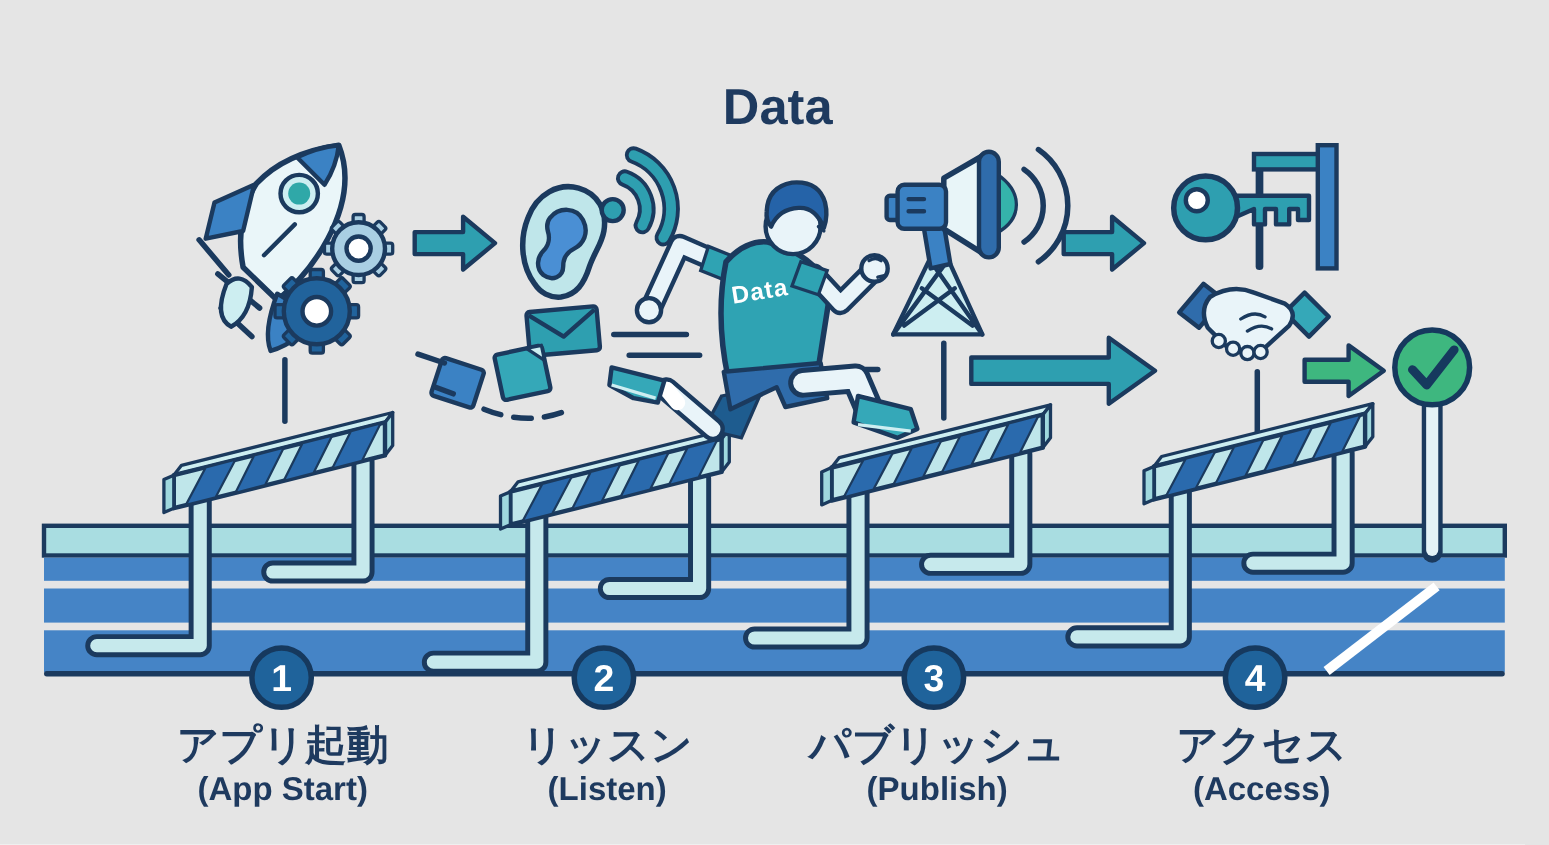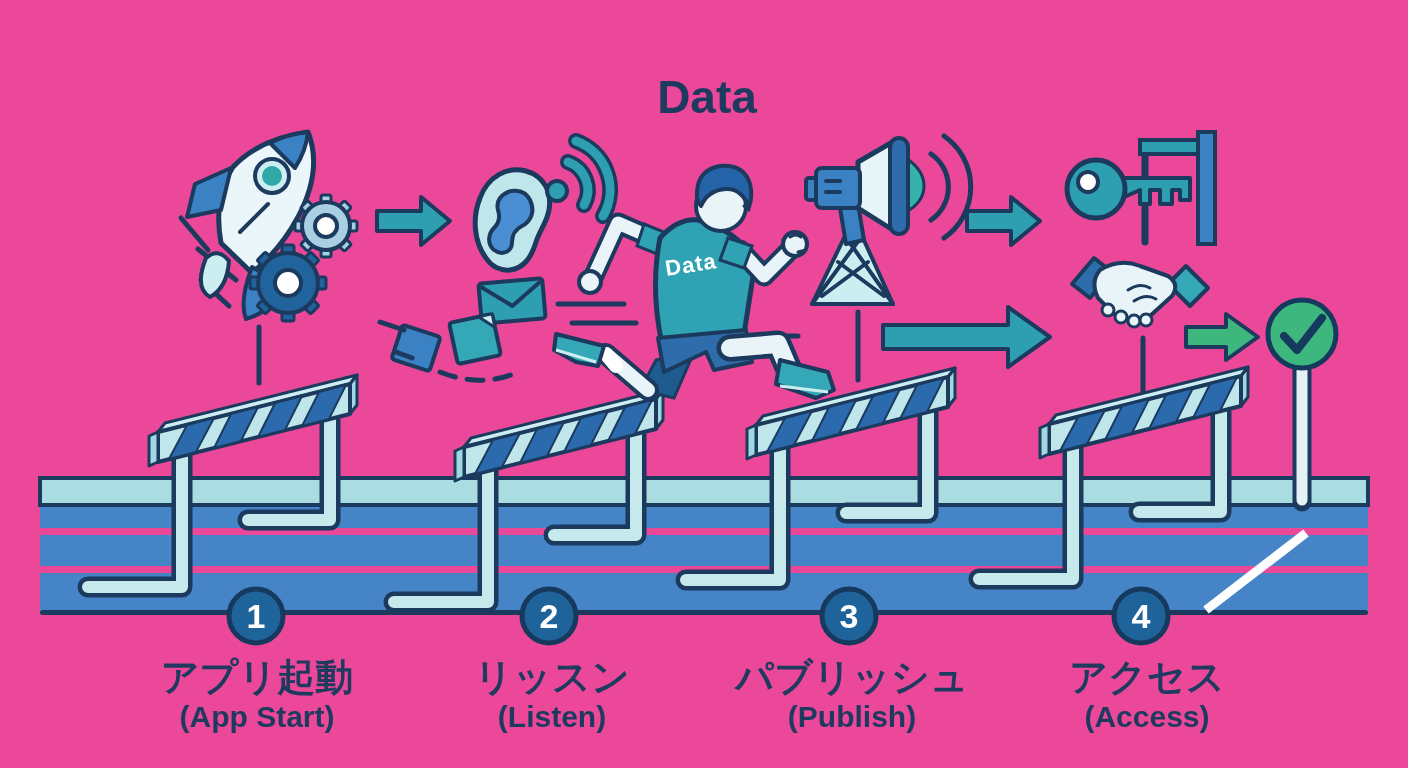--- a/index.html
+++ b/index.html
@@ -1,16 +1,16 @@
 <!DOCTYPE html>
 <html><head>
 <meta charset="utf-8">
 <style>
   html,body{margin:0;padding:0;background:#ffffff;}
-  .stage-wrap{position:relative;width:1408px;height:768px;background:#ec4899;overflow:hidden;
+  .stage-wrap{position:relative;width:1408px;height:768px;background:#e5e5e5;overflow:hidden;
     font-family:"Liberation Sans", sans-serif;}
   svg text{font-family:"Liberation Sans", sans-serif;}
   .title-text{font-size:46px;font-weight:bold;fill:#1e3a5f;}
   .ja-label{font-size:38px;font-weight:bold;fill:#1e3a5f;}
   .en-label{font-size:30px;font-weight:600;fill:#1e3a5f;}
   .badge-num{font-size:34px;font-weight:bold;fill:#ffffff;}
   .shirt-text{font-size:22px;font-weight:bold;fill:#ffffff;letter-spacing:1px;}
 </style>
 </head>
 <body>

